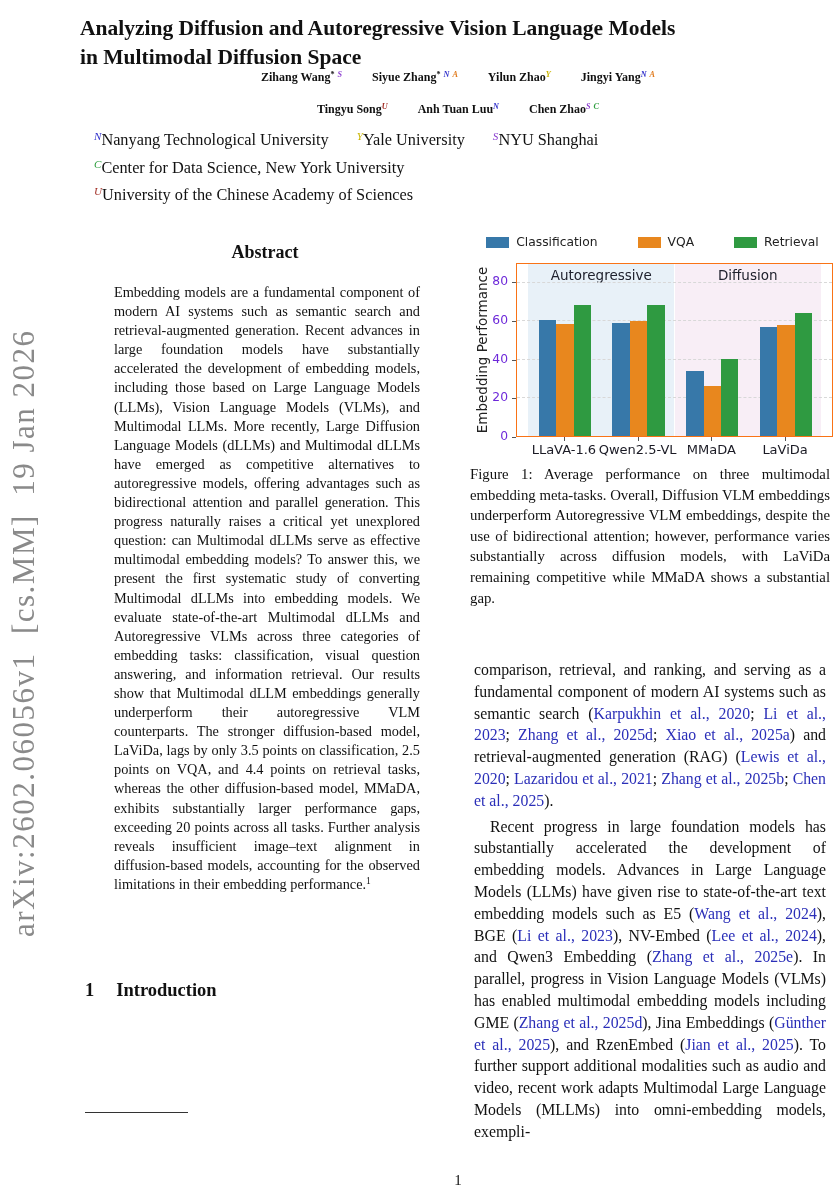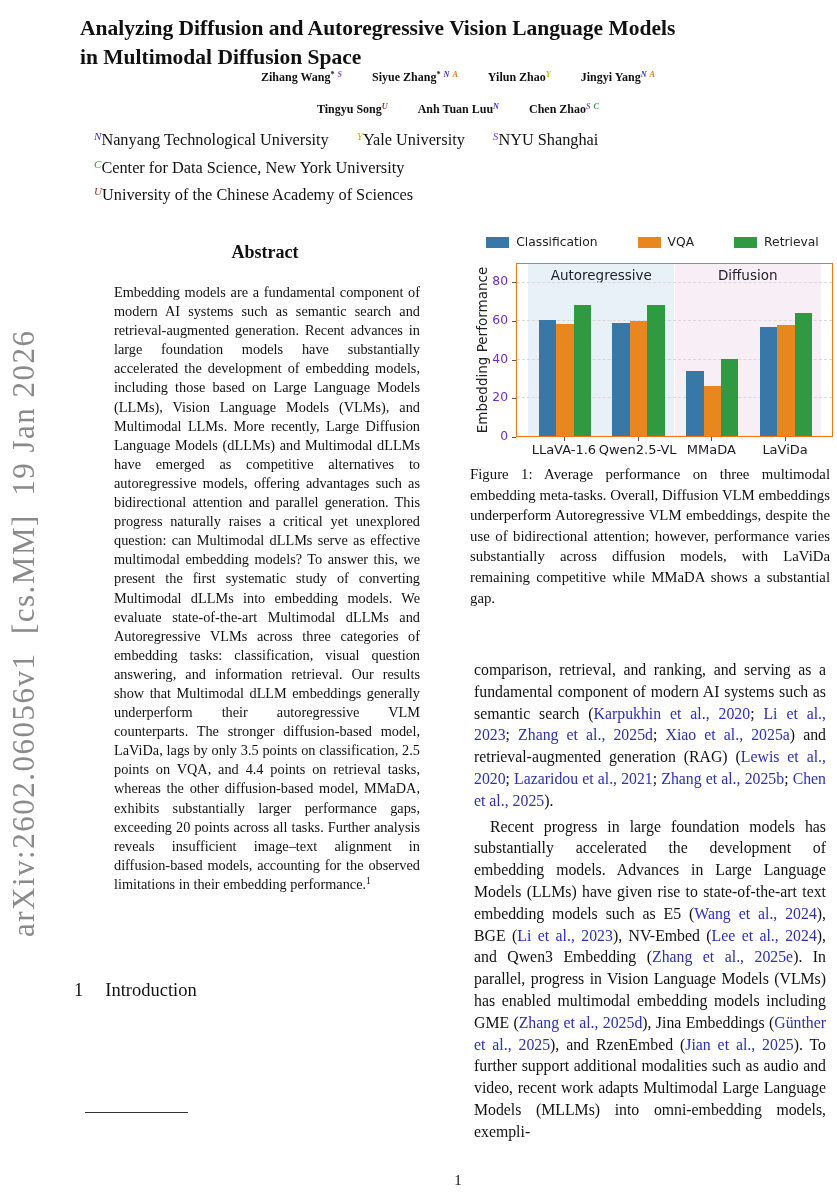--- a/index.html
+++ b/index.html
@@ -21,21 +21,21 @@
   .sup + .sup{margin-left:3px;}
   .affils{position:absolute;left:80px;top:127px;width:756px;text-align:left;
           font-size:16.3px;line-height:25.5px;}
   .affil{display:inline-block;margin:0 14px;white-space:nowrap;}
 
   
   .abs-head{position:absolute;left:85px;top:242px;width:360px;text-align:center;
             font-weight:bold;font-size:18px;}
   .abs-body{position:absolute;left:114px;top:283px;width:306px;font-size:14.3px;
             line-height:19.1px;text-align:justify;}
-  .sec-head{position:absolute;left:74px;top:980px;width:360px;font-weight:normal;font-size:18.5px;}
+  .sec-head{position:absolute;left:85px;top:980px;width:360px;font-weight:bold;font-size:18.5px;}
   .sec-head .num{margin-right:22px;}
   .intro-p{position:absolute;left:85px;top:1018px;width:360px;font-size:16px;
            line-height:21.5px;text-align:justify;}
   .fn-rule{position:absolute;left:85px;top:1112px;width:103px;border-top:1.4px solid #333;}
   .footnote{position:absolute;left:85px;top:1118px;width:360px;font-size:13px;
             line-height:17.5px;text-align:justify;}
   .footnote .fn-indent{display:inline-block;width:10px;}
 
   .caption{position:absolute;left:470px;top:464px;width:360px;font-size:14.8px;
            line-height:20.6px;text-align:justify;}

